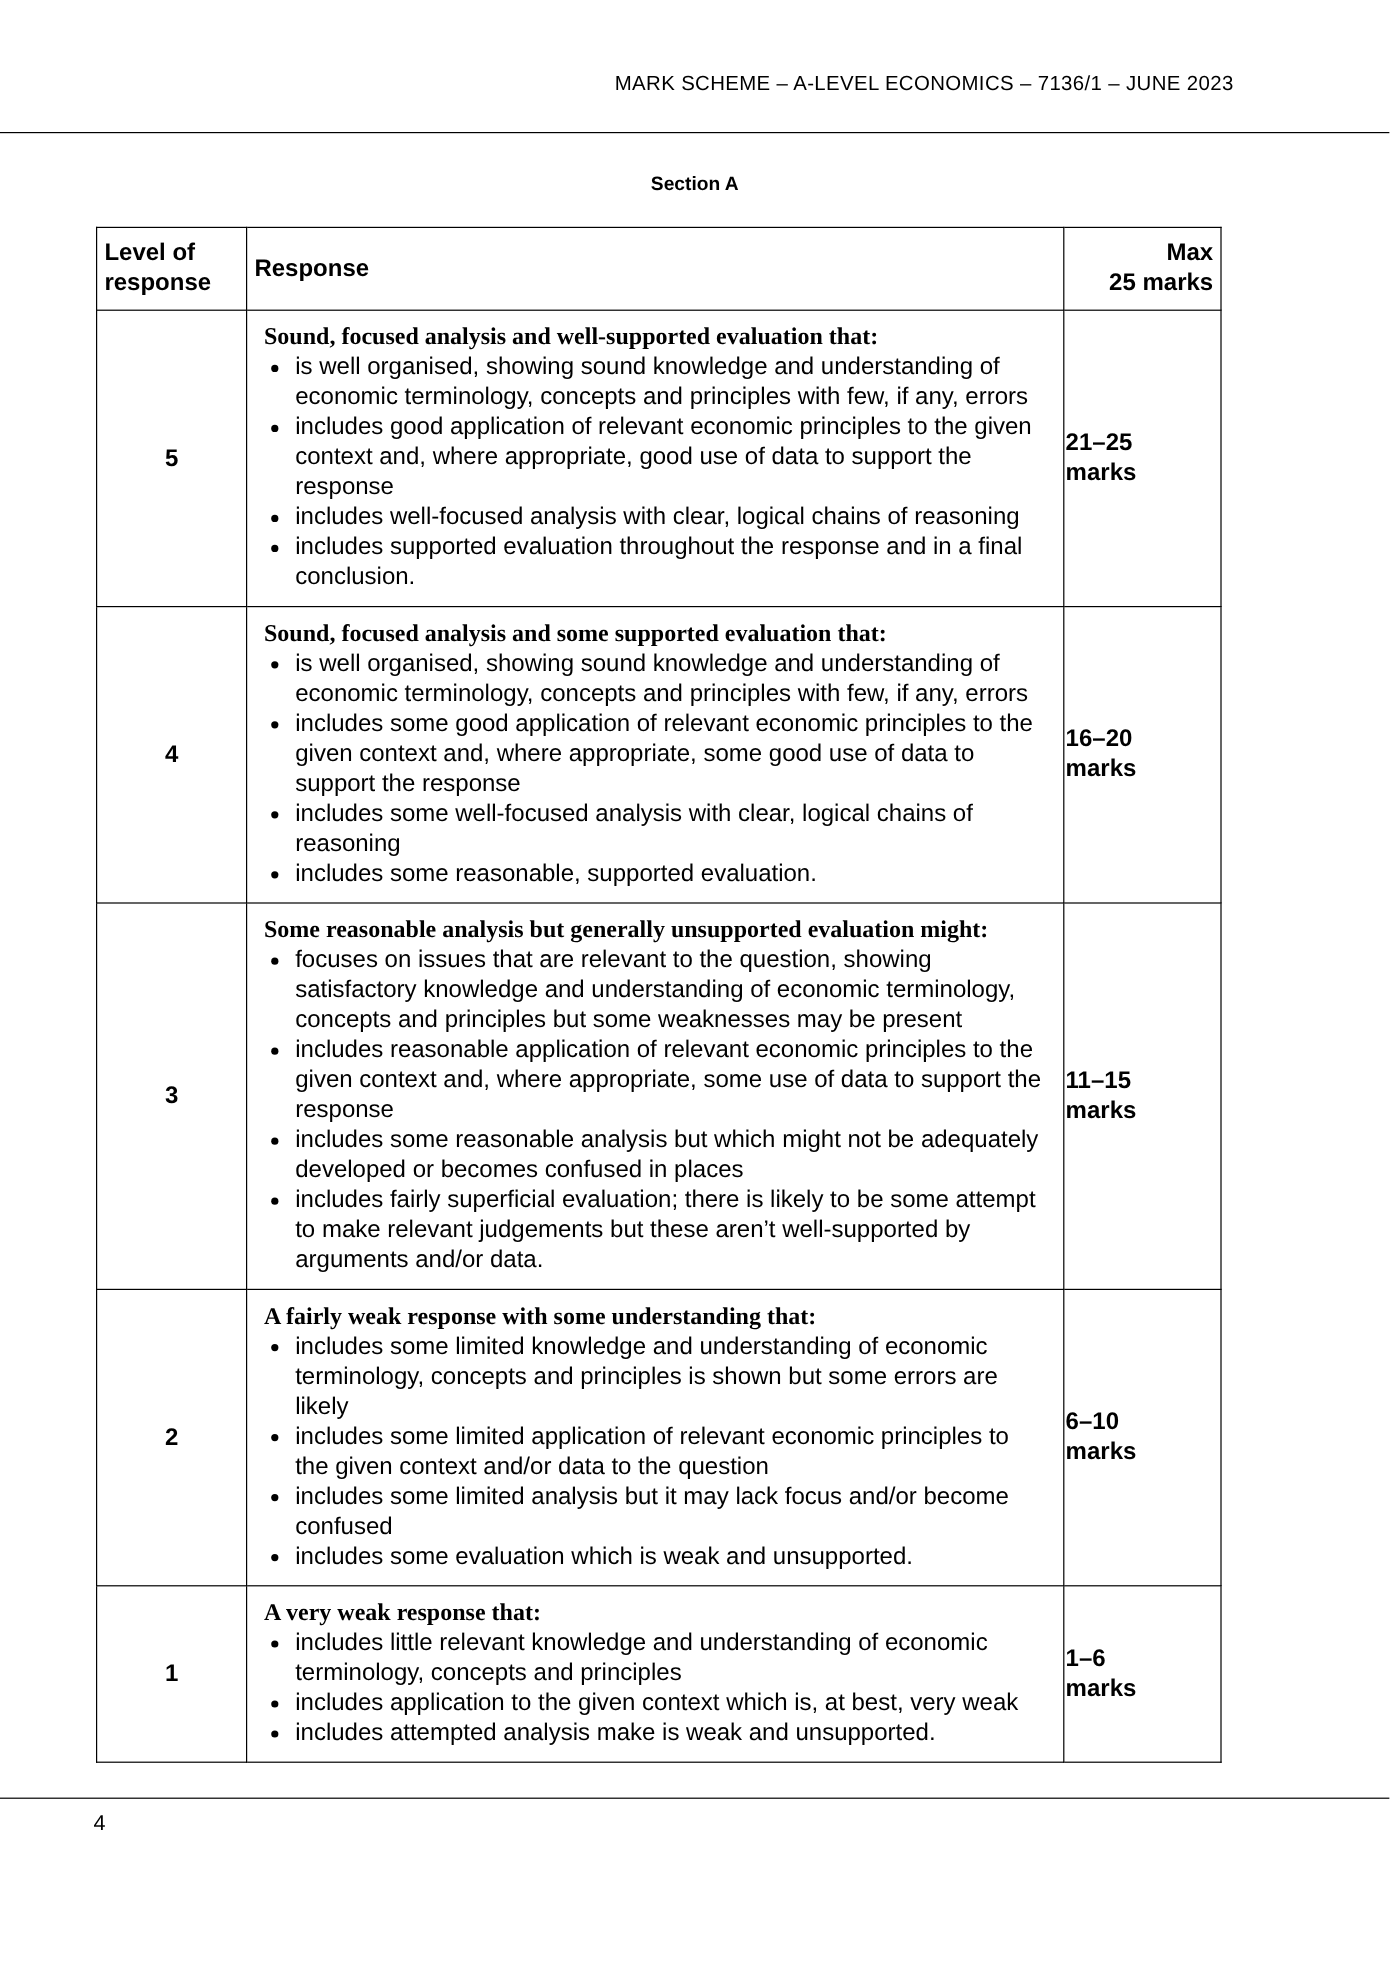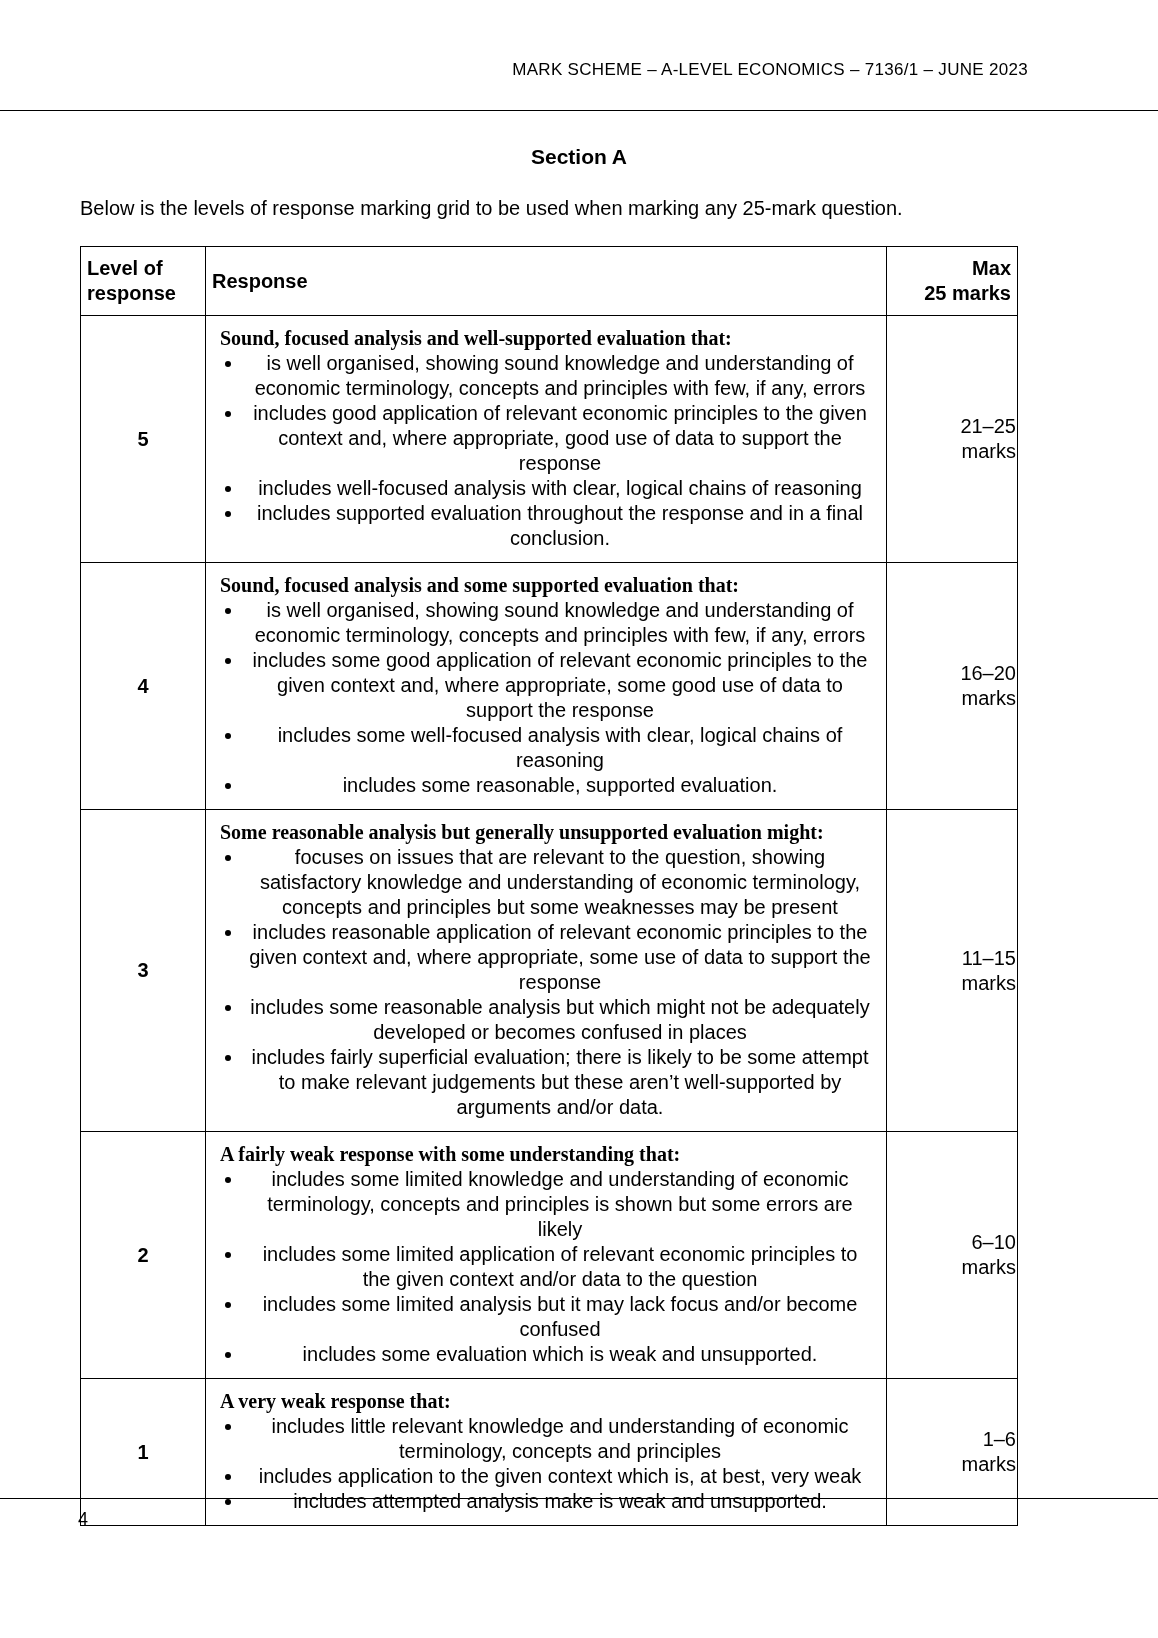--- a/index.html
+++ b/index.html
@@ -33,21 +33,21 @@
     height: 0;
   }
   .rule-top {
     margin-top: 30px;
   }
   .content {
     padding: 0 80px;
   }
   .section-title {
     text-align: center;
-    font-size: 21px;
+    font-size: 16px;
     font-weight: bold;
     margin: 34px 0 0 0;
   }
   .intro {
     font-size: 20px;
     margin: 28px 0 0 0;
   }
   table.grid {
     border-collapse: collapse;
     table-layout: fixed;
@@ -93,25 +93,24 @@
     margin: 0;
     font-family: Liberation Serif, serif;
   }
   td.response-cell ul {
     margin: 0;
     padding-left: 24px;
     list-style-type: disc;
   }
   td.response-cell li {
     padding-left: 2px;
-    text-align: center;
   }
   td.marks-cell {
-    text-align: right;
-    font-weight: normal;
+    text-align: left;
+    font-weight: bold;
     vertical-align: middle;
     white-space: pre-line;
     margin-left: 36px;
   }
   .footer-area {
     position: absolute;
     left: 0;
     top: 1498px;
     width: 100%;
   }
@@ -127,21 +126,20 @@
 <div class="page">
 
   <header class="doc-header">
     <span>MARK SCHEME – A-LEVEL ECONOMICS – 7136/1 – JUNE 2023</span>
   </header>
 
   <hr class="rule rule-top">
 
   <main class="content">
     <h1 class="section-title">Section A</h1>
-    <p class="intro">Below is the levels of response marking grid to be used when marking any 25-mark question.</p>
 
     <table class="grid">
       <thead>
         <tr>
           <th class="col-level">Level of
 response</th>
           <th class="col-response">Response</th>
           <th class="col-max">Max
 25 marks</th>
         </tr>

